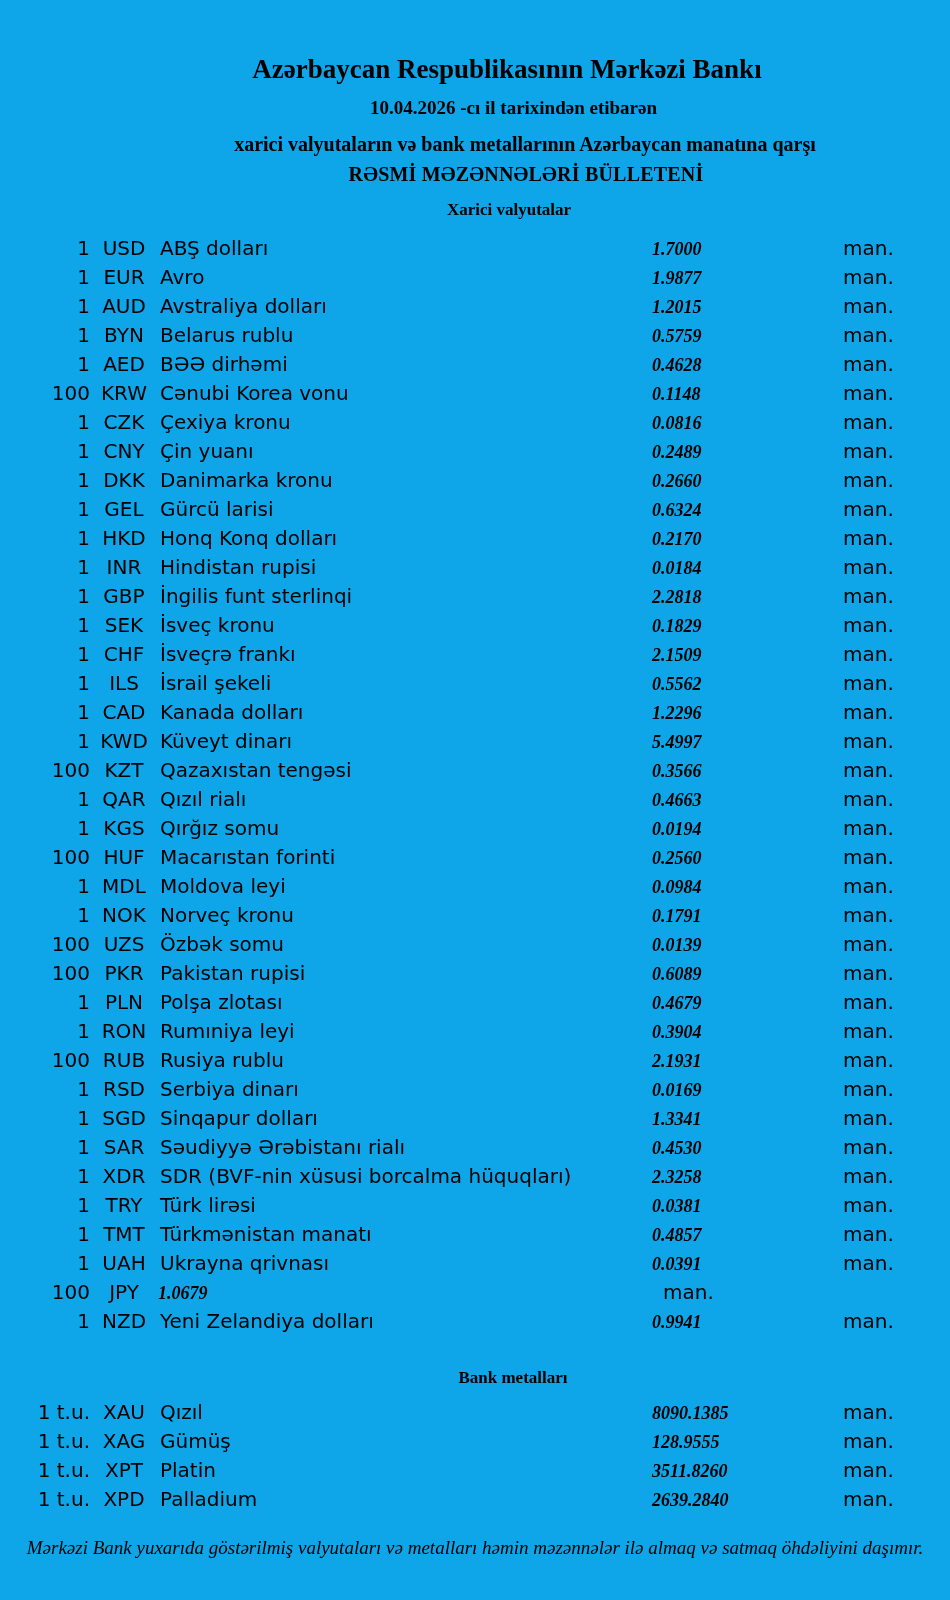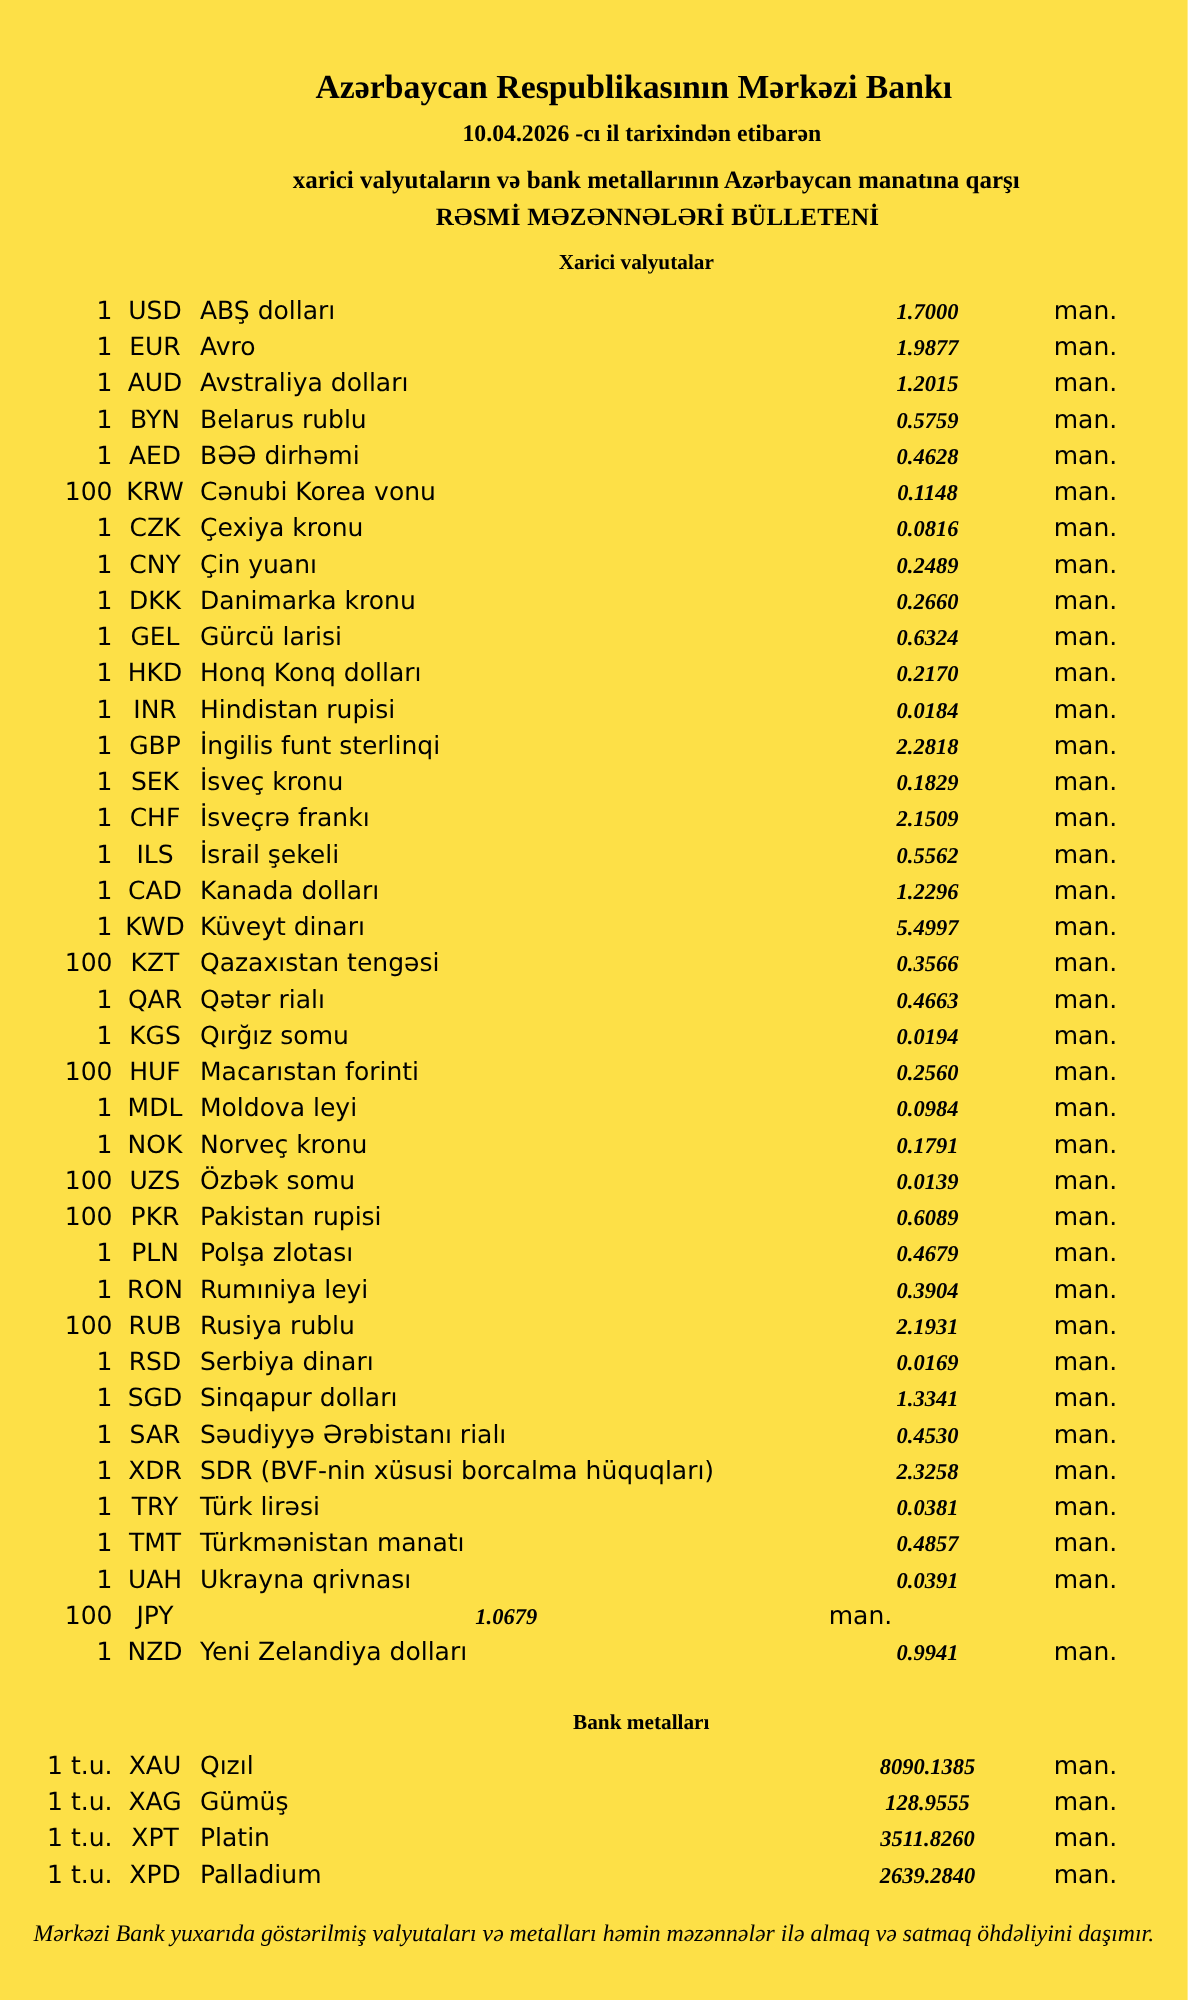--- a/index.html
+++ b/index.html
@@ -4,21 +4,21 @@
 <style>
   * { margin: 0; padding: 0; box-sizing: border-box; }
   html, body { background: #ffffff; }
   body {
     width: 950px; height: 1600px;
     font-family: "DejaVu Sans", sans-serif;
     color: #000000;
     position: relative;
     overflow: hidden;
   }
-  .page { position: relative; width: 950px; height: 1600px; background: #fde047; }
+  .page { position: relative; width: 950px; height: 1600px; background: #0ea5e9; }
 
   
   .hl {
     position: absolute; left: 0; width: 100%;
     text-align: center;
     font-family: "Liberation Serif", serif;
     font-weight: bold;
     white-space: nowrap;
   }
   .h-title    { top: 54px;  font-size: 27px; padding-left: 64px; }
@@ -36,21 +36,21 @@
     display: grid;
     grid-template-columns: 90px 68px 494px 180px 118px;
     height: 29px; line-height: 29px;
     align-items: baseline;
   }
   .c    { font-size: 20px; white-space: nowrap; overflow: visible; }
   .qty  { text-align: right; }
   .code { text-align: center; }
   .name { padding-left: 2px; }
   .rate {
-    text-align: center;
+    text-align: left;
     font-family: "Liberation Serif", serif;
     font-weight: bold; font-style: italic;
     font-size: 18px;
   }
   .unit { padding-left: 11px; }
 
   
   #footer {
     position: absolute; top: 1537px; left: 0; width: 100%;
     padding: 0 12px;
@@ -201,21 +201,21 @@
       <div class="row">
     <span class="c qty">100</span>
     <span class="c code">KZT</span>
     <span class="c name">Qazaxıstan tengəsi</span>
     <span class="c rate">0.3566</span>
     <span class="c unit">man.</span>
   </div>
       <div class="row">
     <span class="c qty">1</span>
     <span class="c code">QAR</span>
-    <span class="c name">Qətər rialı</span>
+    <span class="c name">Qızıl rialı</span>
     <span class="c rate">0.4663</span>
     <span class="c unit">man.</span>
   </div>
       <div class="row">
     <span class="c qty">1</span>
     <span class="c code">KGS</span>
     <span class="c name">Qırğız somu</span>
     <span class="c rate">0.0194</span>
     <span class="c unit">man.</span>
   </div>

